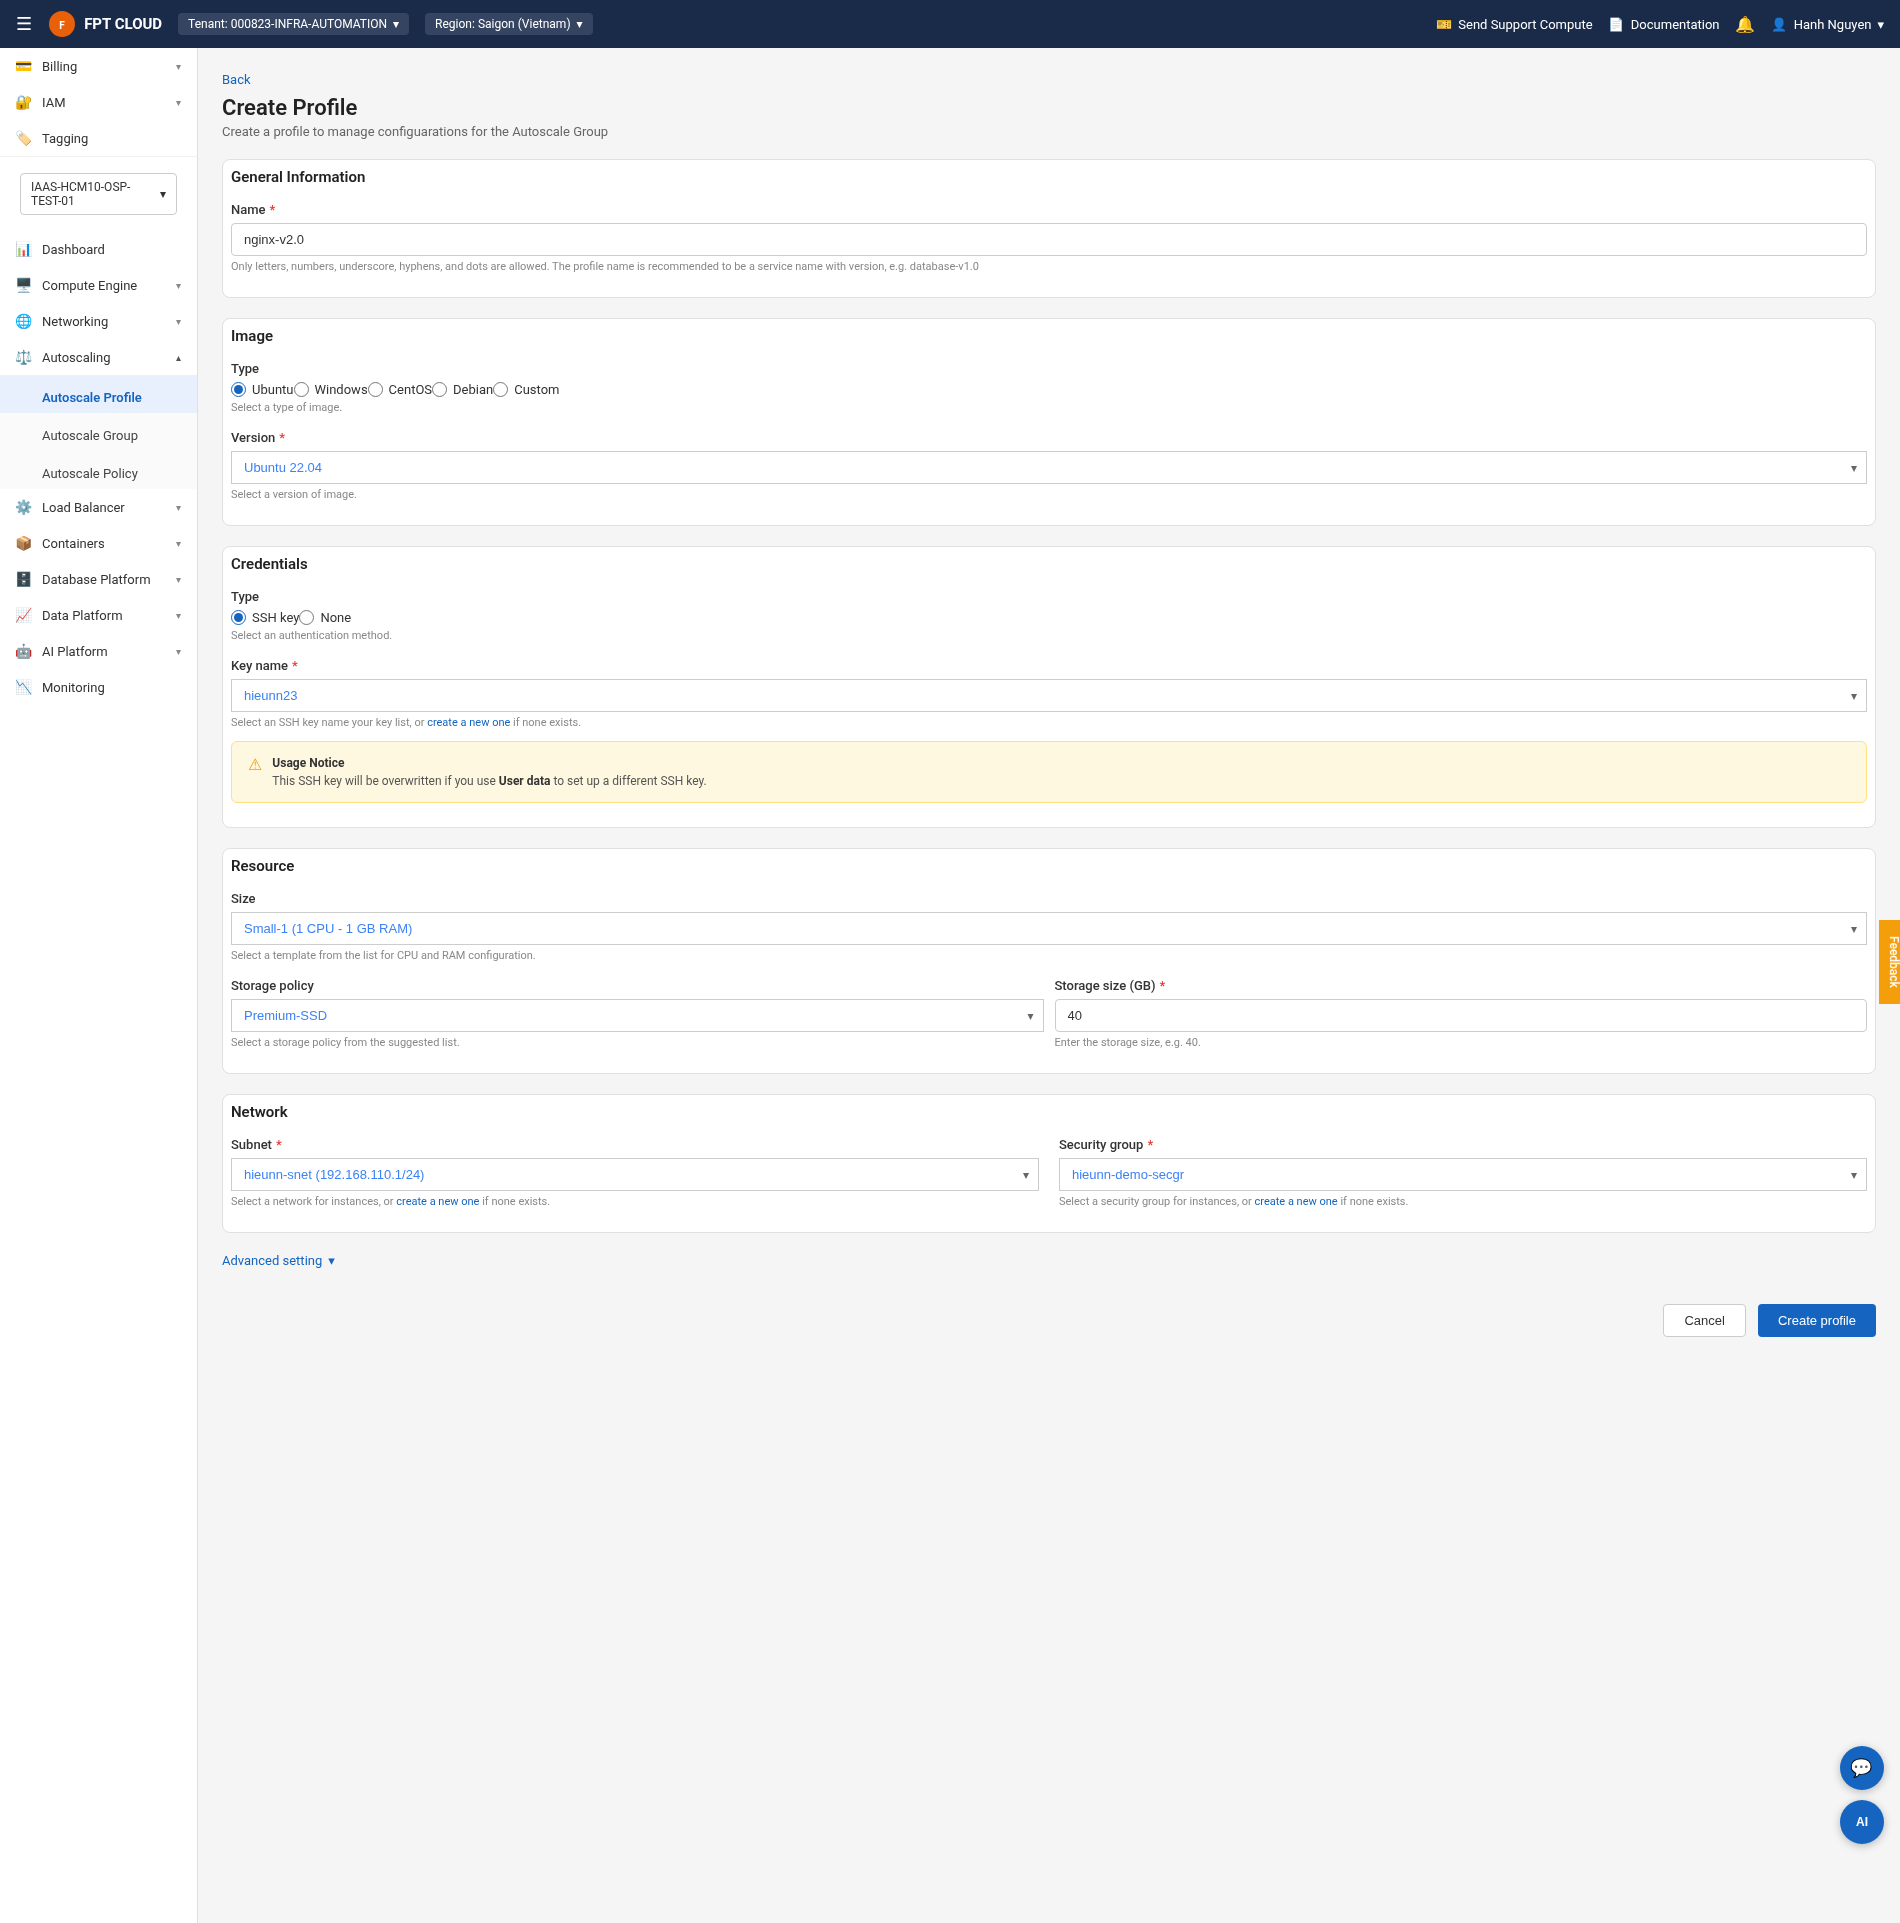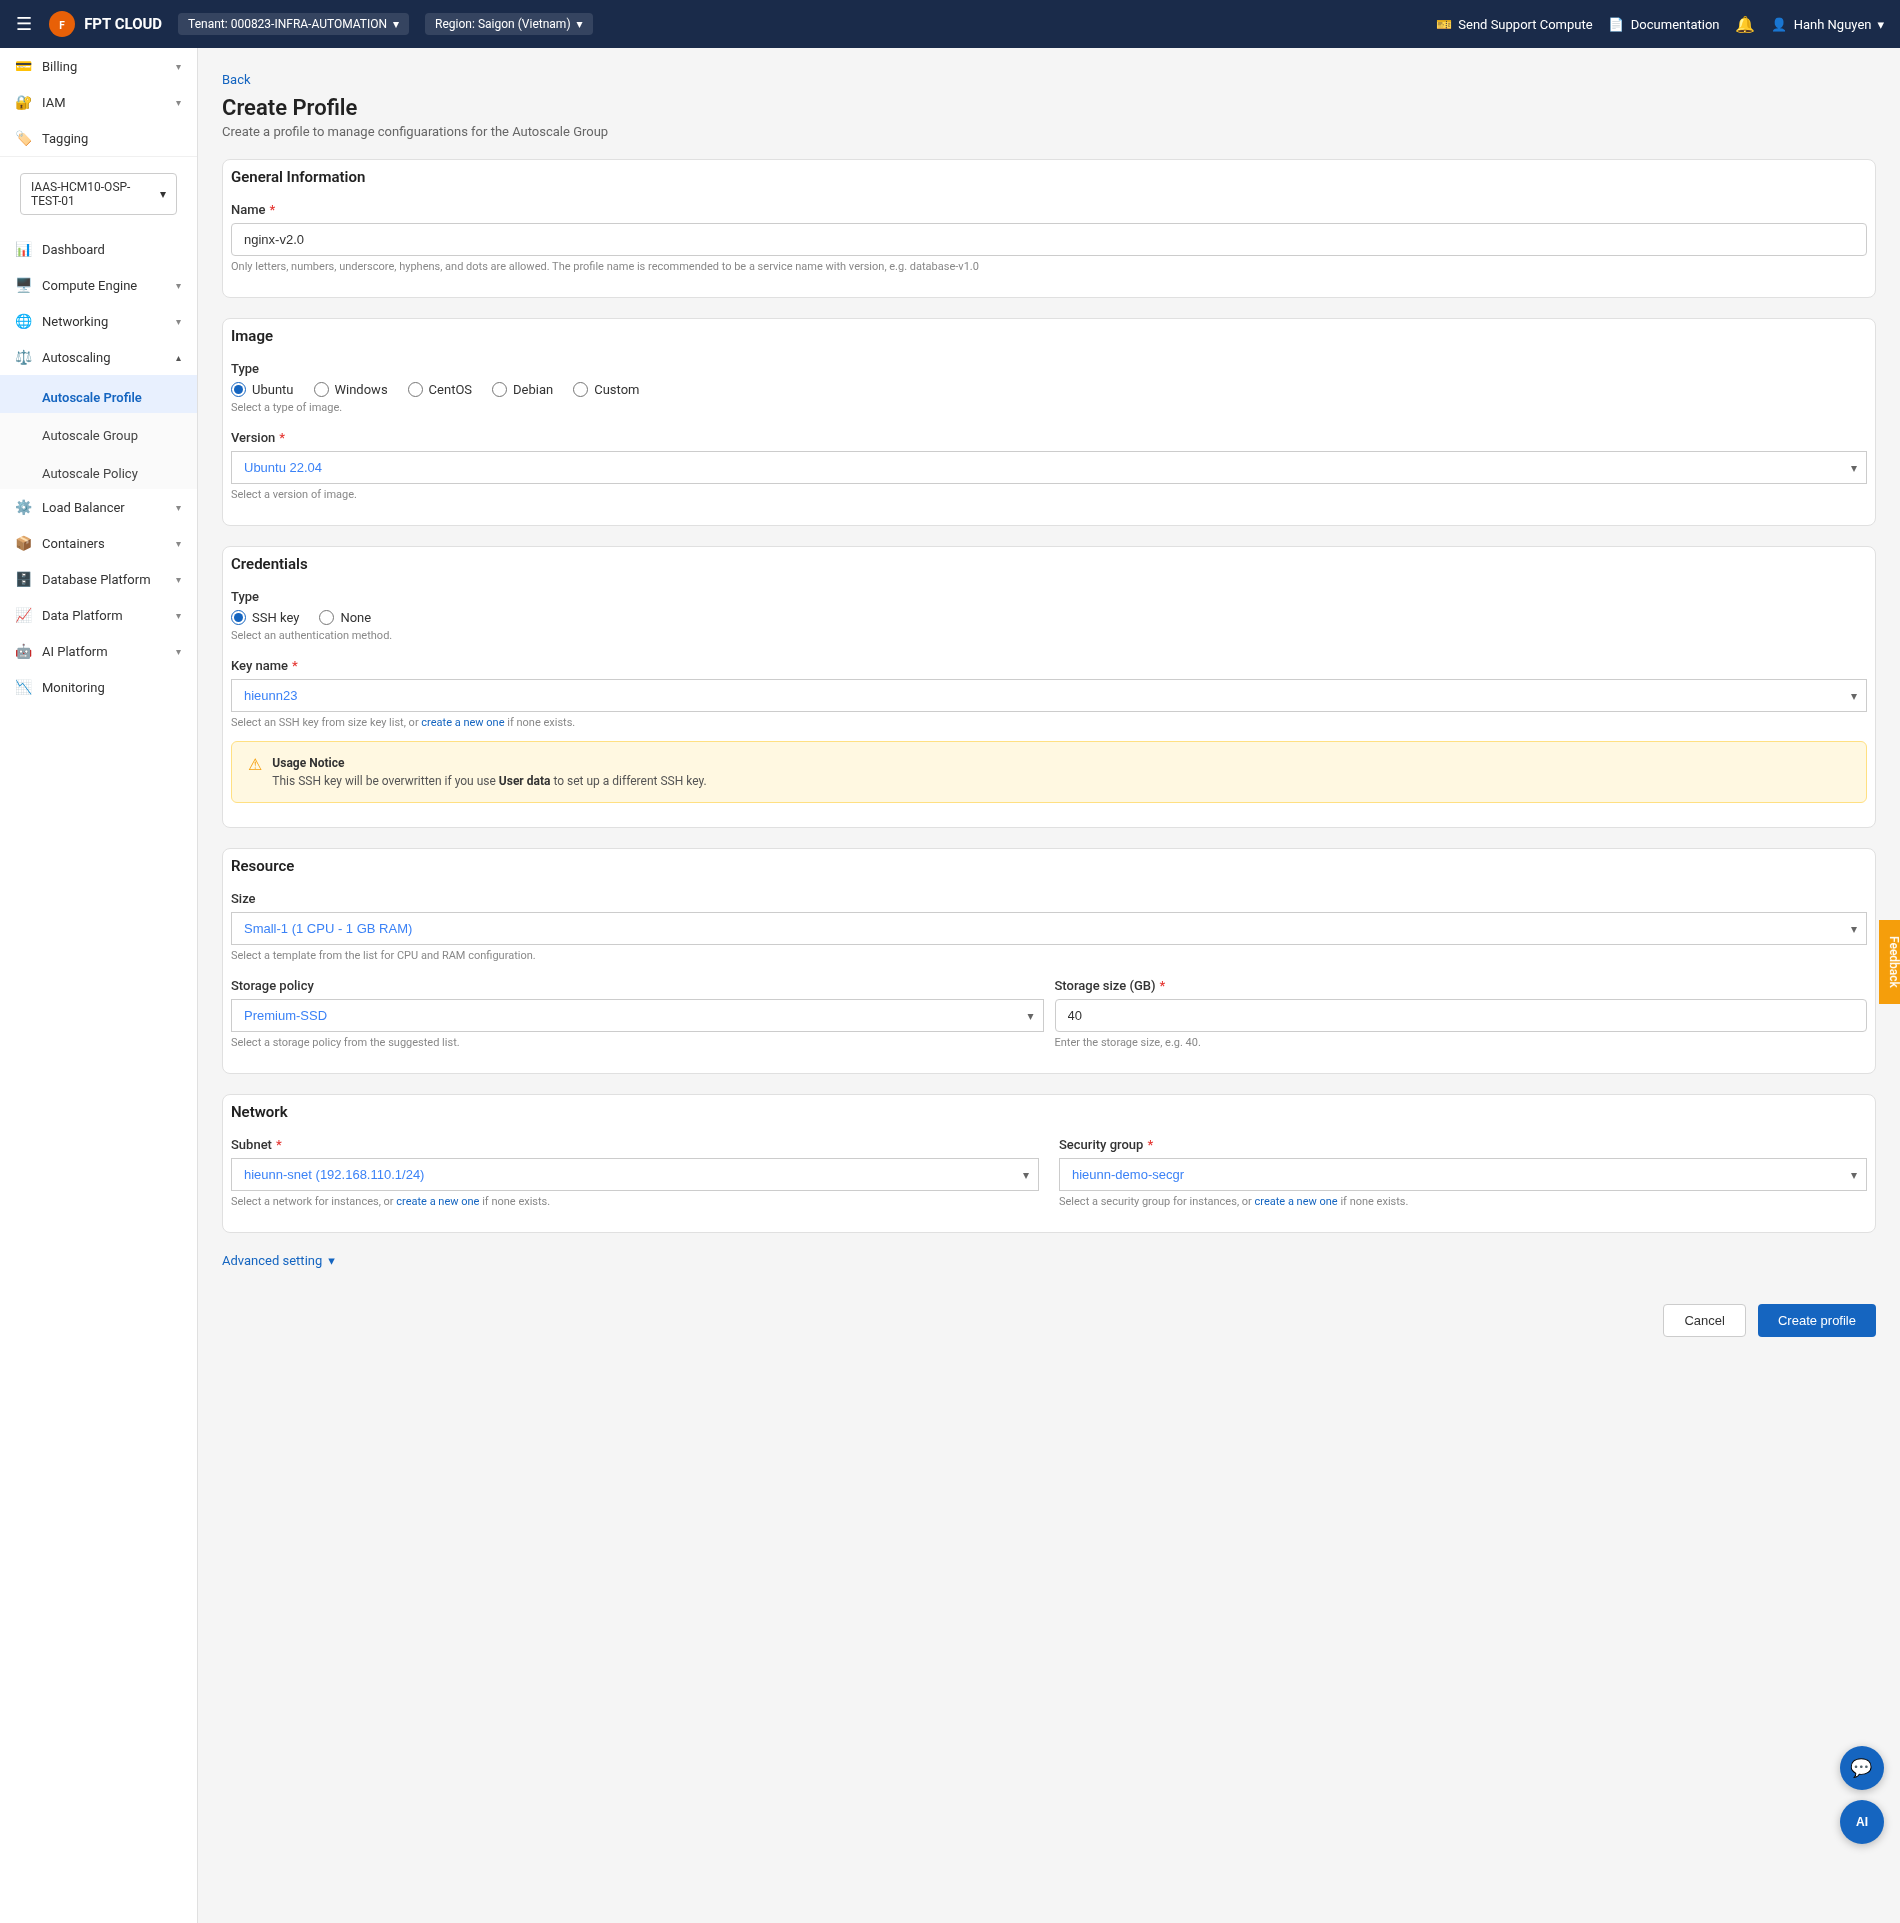--- a/index.html
+++ b/index.html
@@ -80,21 +80,21 @@
     .form-select {
       width: 100%; border: 1px solid #ccc; border-radius: 0; padding: 8px 32px 8px 12px;
       font-size: 13px; color: #3b82f6; outline: none; background: #fff; appearance: none; cursor: pointer;
     }
     .form-select-arrow {
       position: absolute; right: 10px; top: 50%; transform: translateY(-50%);
       pointer-events: none; color: #666; font-size: 12px;
     }
 
     
-    .radio-group { display: flex; gap: 20px; align-items: center; flex-wrap: wrap; }
+    .radio-group { display: flex; align-items: center; flex-wrap: wrap; }
     .radio-item { display: flex; align-items: center; gap: 6px; cursor: pointer; font-size: 13px; }
     .radio-input { accent-color: #1565c0; width: 15px; height: 15px; cursor: pointer; }
 
     
     .warning-box {
       background: #fff8e1; border: 1px solid #ffe082; border-radius: 6px;
       padding: 12px 16px; display: flex; gap: 10px; align-items: flex-start; margin-top: 12px;
     }
     .warning-icon { color: #f59e0b; font-size: 16px; margin-top: 1px; }
     .warning-text { font-size: 12px; color: #555; line-height: 1.5; }
@@ -383,21 +383,21 @@
           <span>Key name</span>
           <span class="required">*</span>
         </div>
         <div class="form-select-wrapper">
           <select class="form-select">
             <option>hieunn23</option>
           </select>
           <span class="form-select-arrow">▾</span>
         </div>
         <div class="form-hint">
-          <span>Select an SSH key from size key list, or</span>
+          <span>Select an SSH key name your key list, or</span>
           <a style="color:#1565c0;cursor:pointer;">create a new one</a>
           <span>if none exists.</span>
         </div>
         <div class="warning-box">
           <span class="warning-icon">⚠</span>
           <div class="warning-text">
             <strong>Usage Notice</strong><br>
             <span>This SSH key will be overwritten if you use</span>
             <strong>User data</strong>
             <span>to set up a different SSH key.</span>

